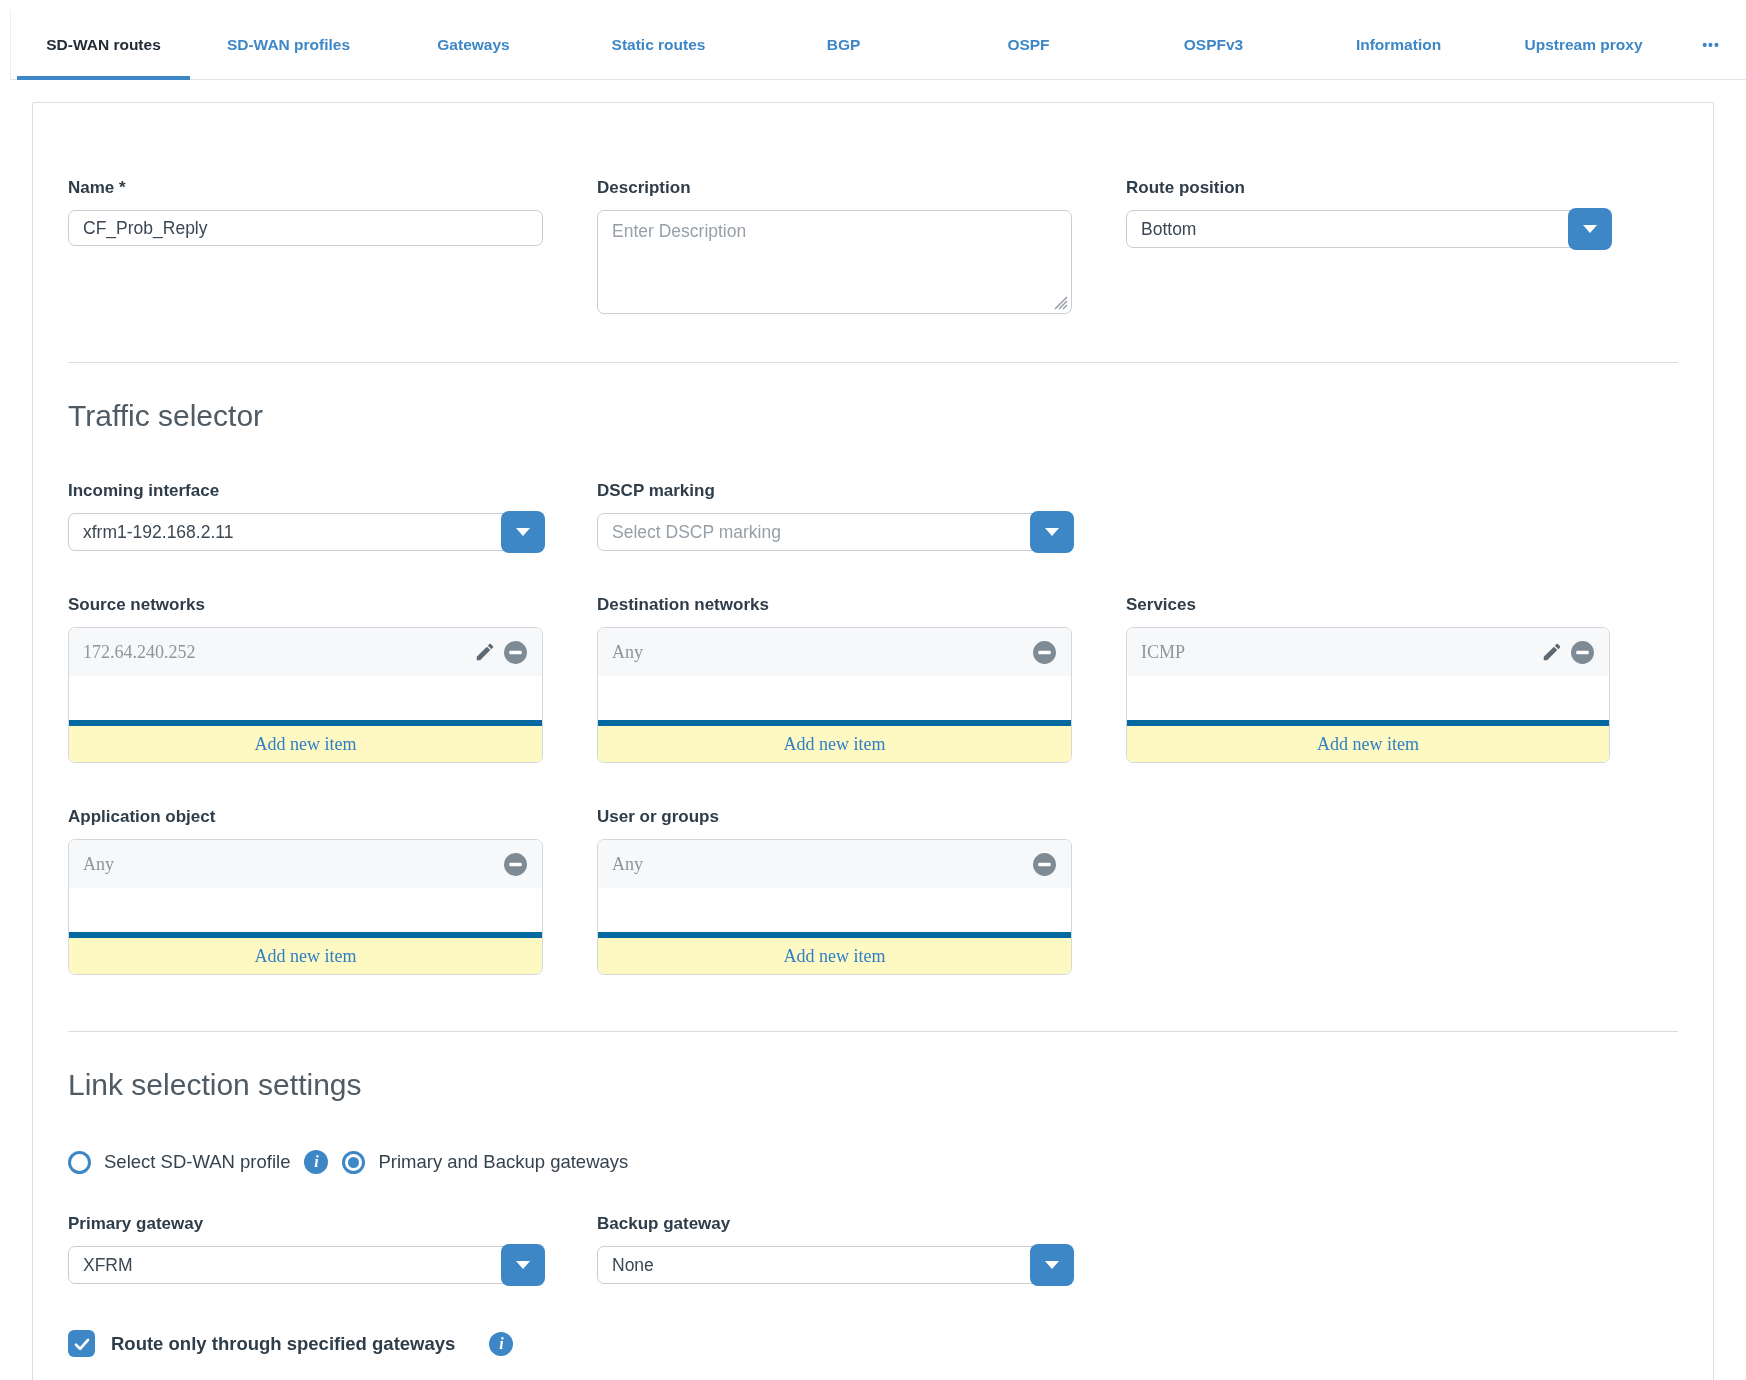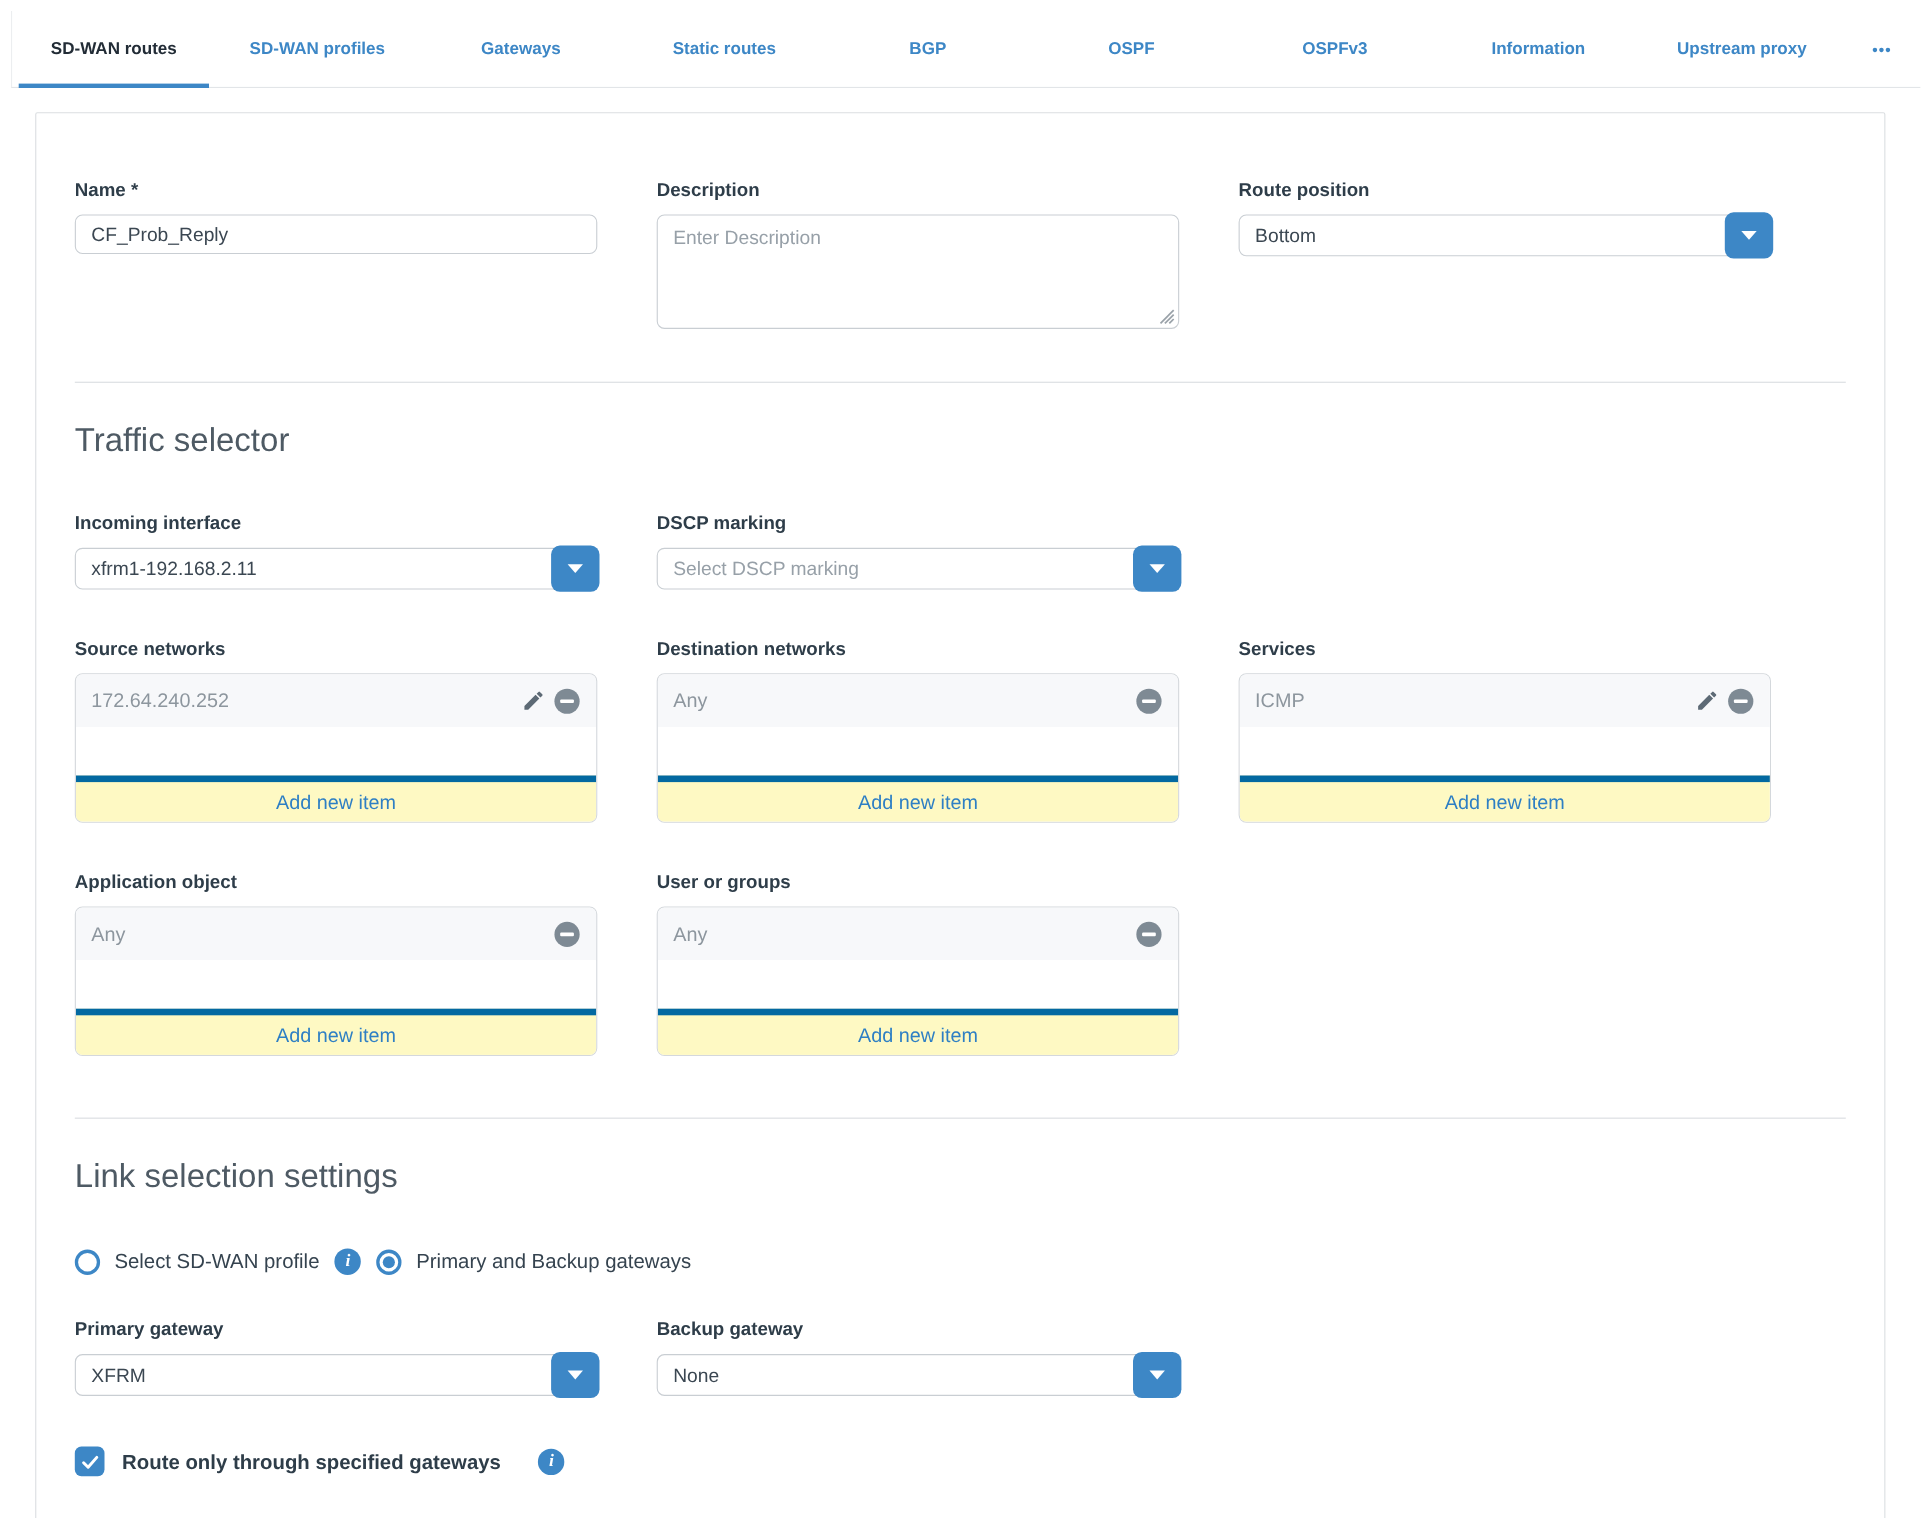--- a/index.html
+++ b/index.html
@@ -38,20 +38,21 @@
     border:1px solid #dbdee1;
     border-radius:2px;
     padding:60px 35px 48px 35px;
     background:#fff;
   }
 
   .grid3 {
     display:grid;
     grid-template-columns:475px 475px 484px;
     column-gap:54px;
+    margin-top:15px;
   }
   .field-label {
     font-size:17px; font-weight:700; color:#2e3d49;
     margin-bottom:12px; display:block;
   }
   .text-input {
     width:100%; height:36px;
     border:1px solid #c9ced3; border-radius:7px;
     padding:0 14px; font-size:17.5px; color:#3b4752;
     font-family:inherit; background:#fff; outline:none;
@@ -81,21 +82,21 @@
     display:flex; align-items:center; justify-content:center; cursor:pointer;
   }
   .caret-down {
     width:0; height:0;
     border-left:7px solid transparent; border-right:7px solid transparent;
     border-top:8px solid #ffffff;
   }
 
   
   .panel {
-    border:1px solid #d4d8dc; border-radius:7px; overflow:hidden; background:#fff;
+    border:1px solid #d4d8dc; border-radius:7px; overflow:hidden; background:#fff;font-family:Liberation Serif, serif;
   }
   .panel-item {
     display:flex; align-items:center;
     height:48px; padding:0 12px 0 14px;
     background:#f7f8fa;
     font-size:18px; color:#8d969e;
   }
   .panel-item .item-text { flex:1 1 auto; }
   .icon-btn { display:flex; align-items:center; justify-content:center;
     width:30px; height:30px; cursor:pointer; background:none; border:none; padding:0; }

